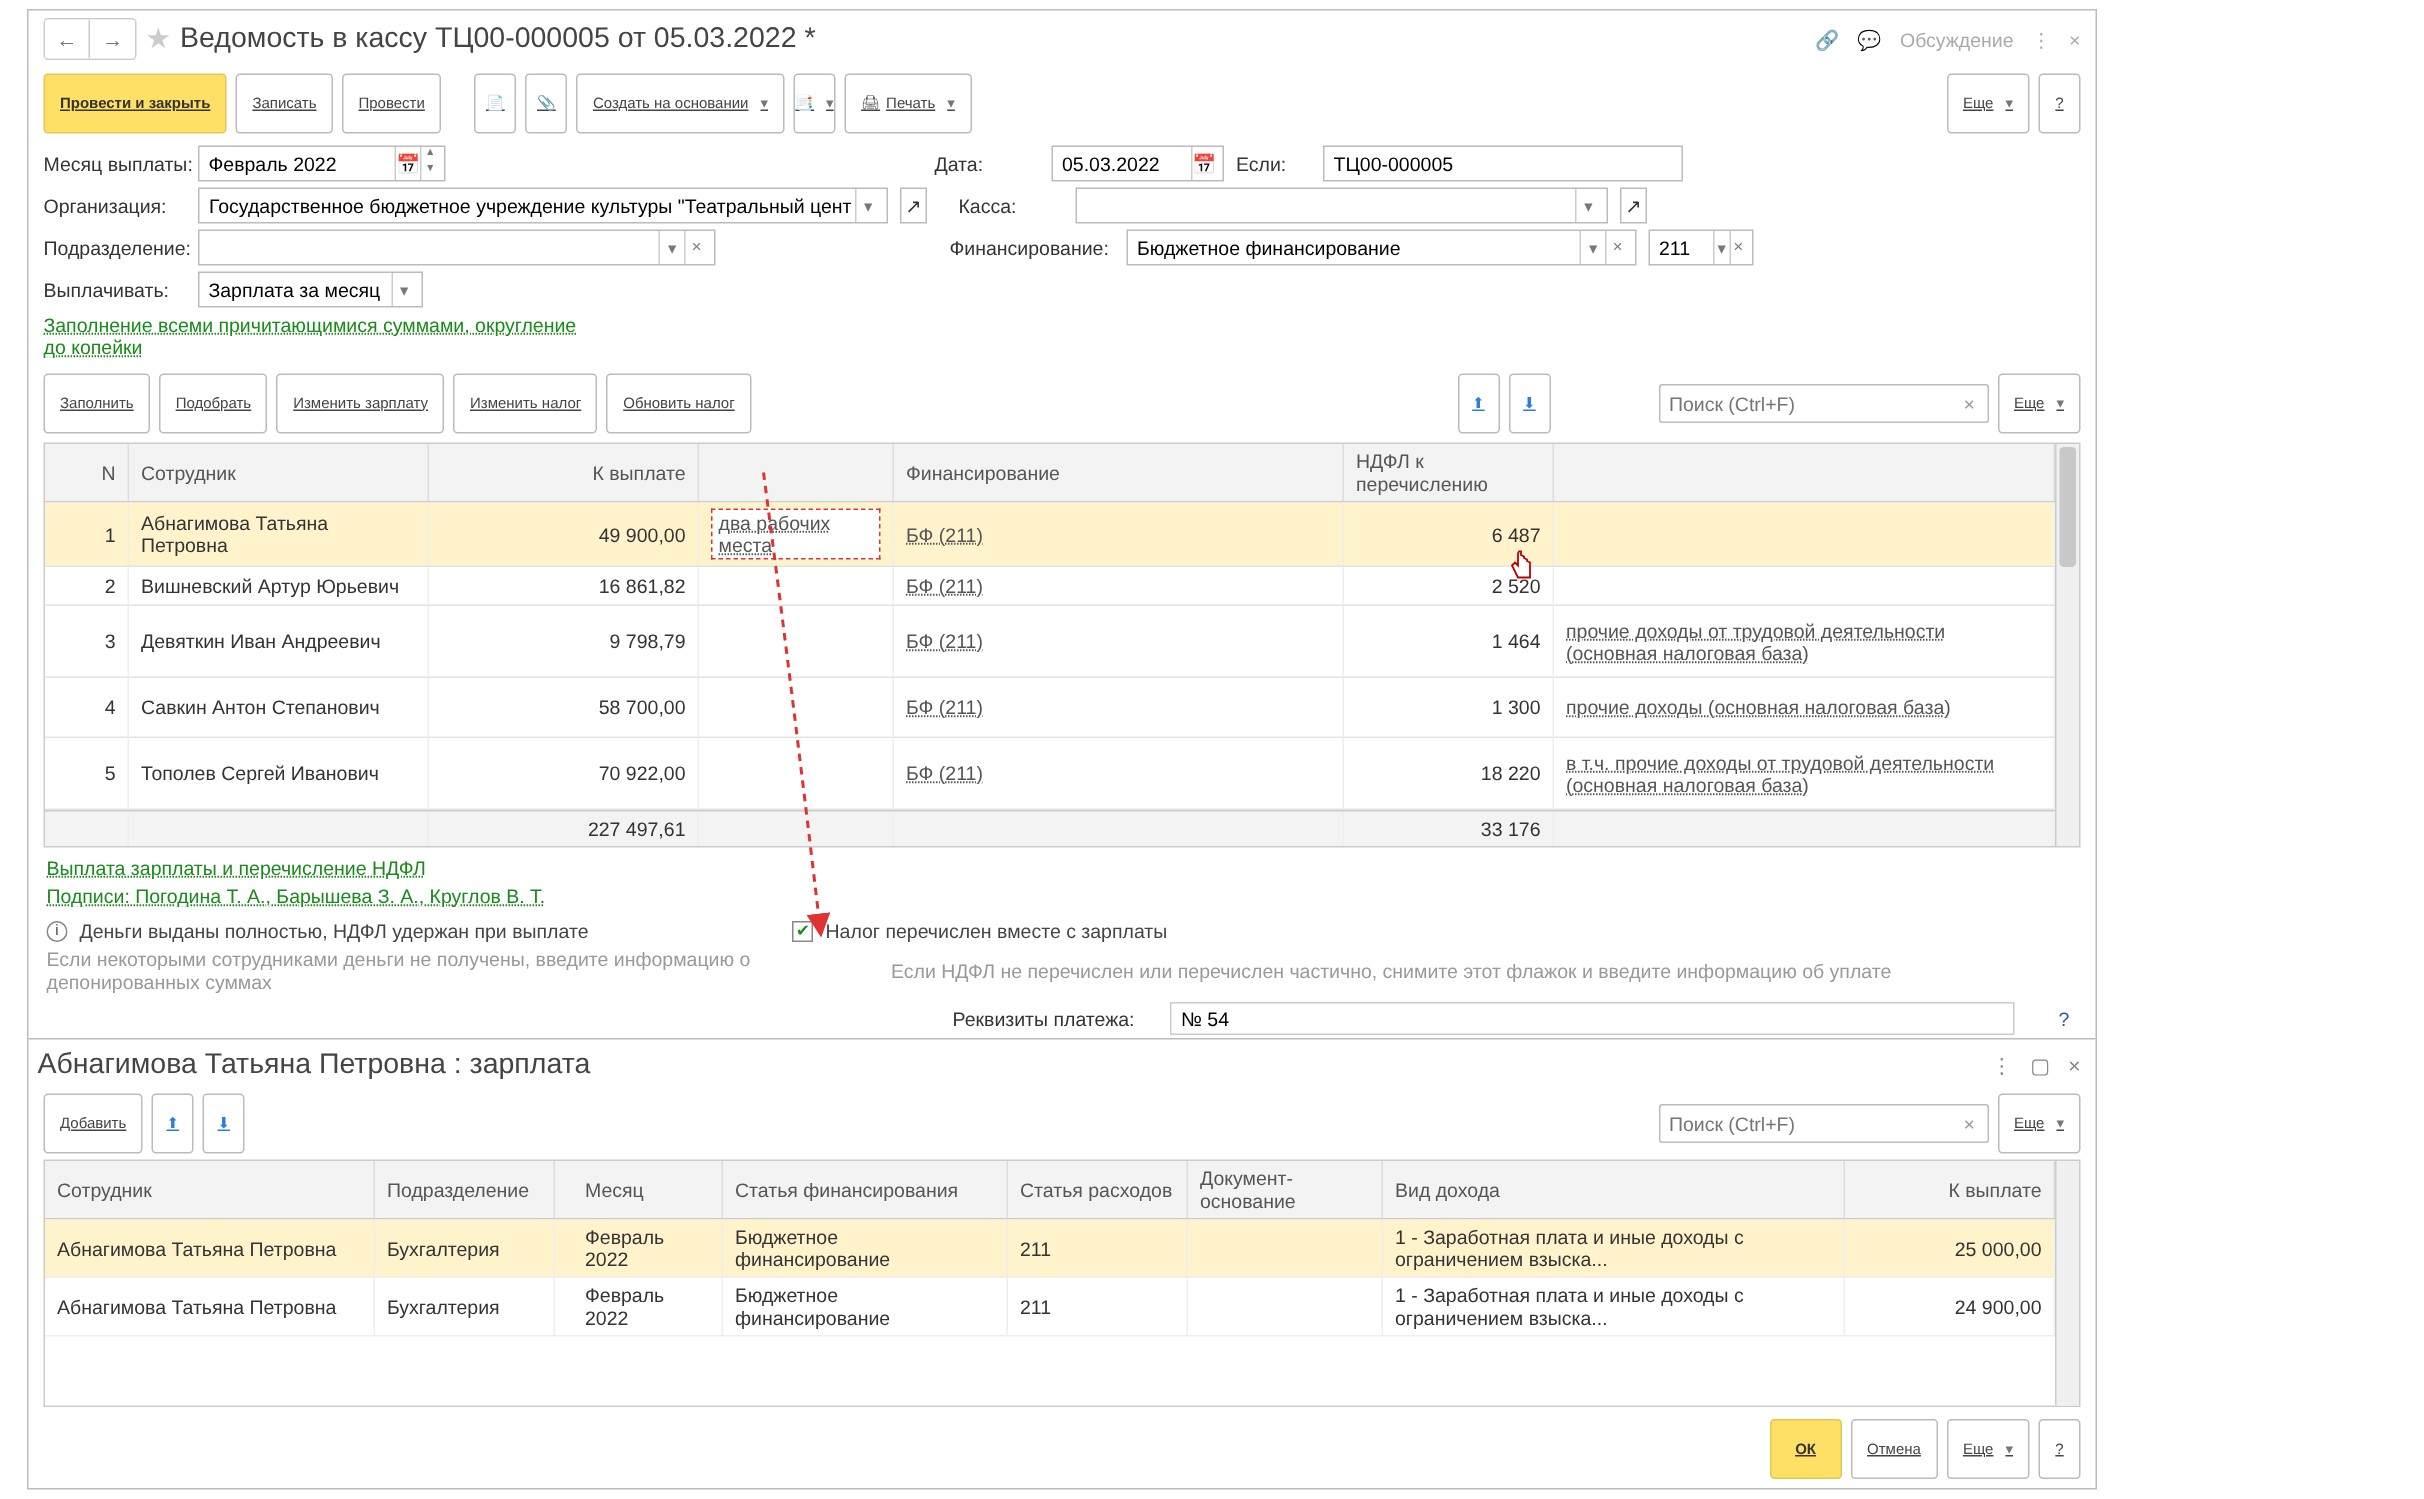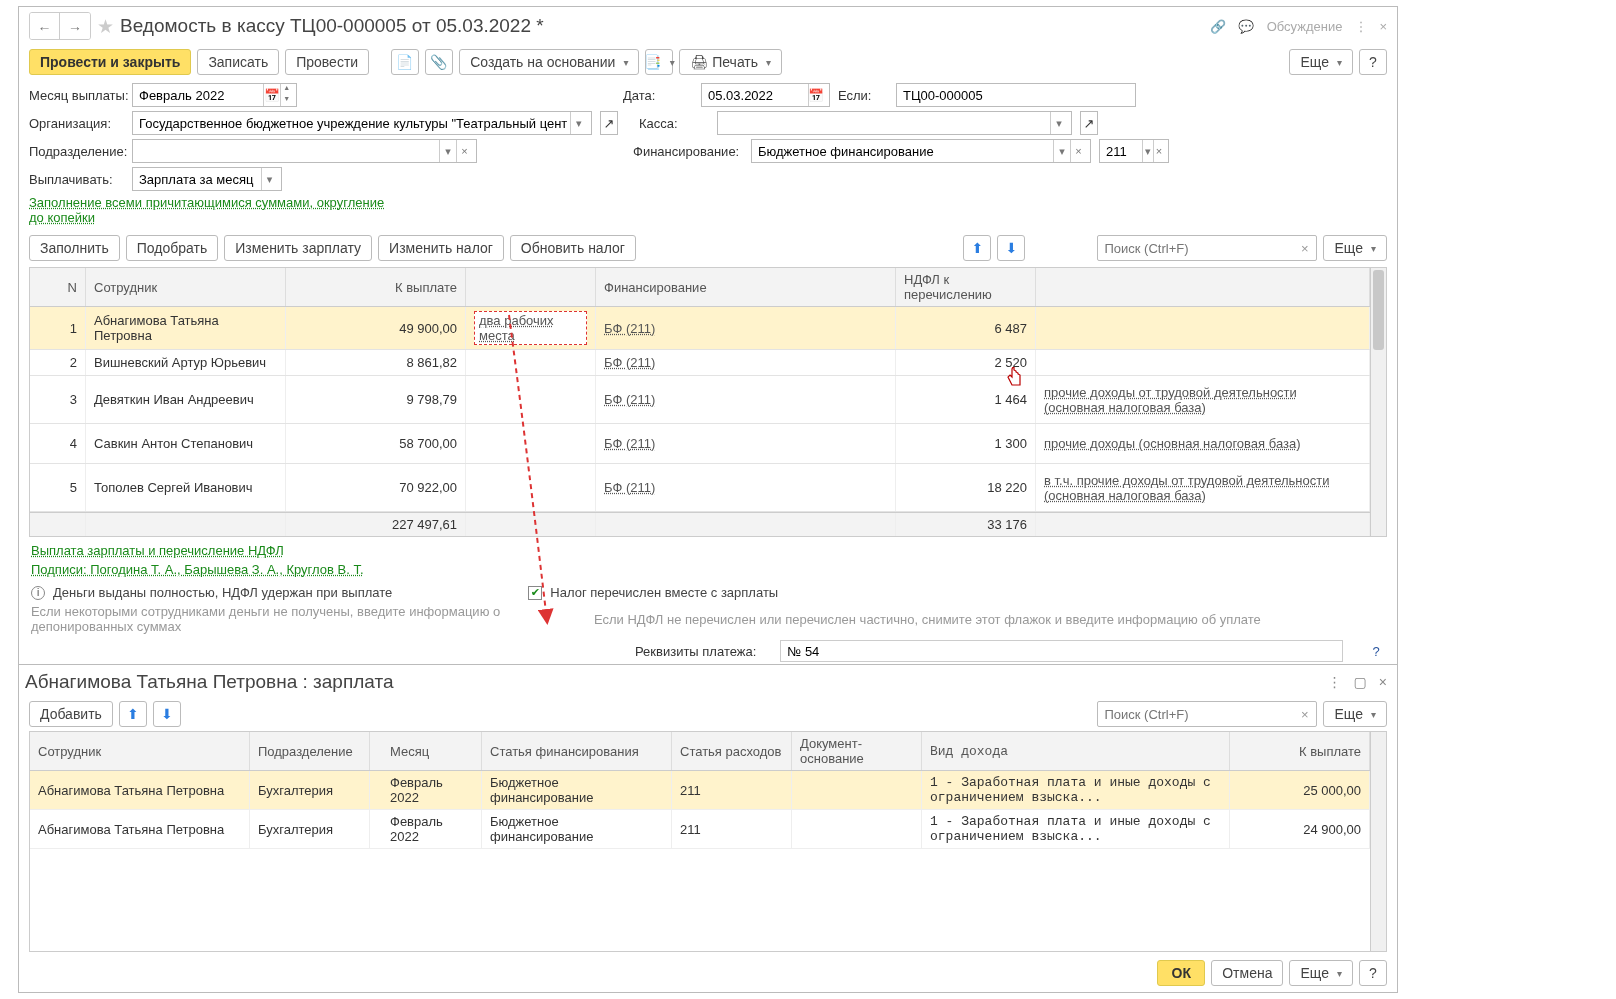--- a/index.html
+++ b/index.html
@@ -33,24 +33,24 @@
   .nav-group .nav-btn:last-child{border-right:none;}
   .star { font-size: 19px; color: #ccc; }
   .title { font-size: 19px; font-weight: normal; color:#444; }
   .header-right { margin-left: auto; display: flex; align-items: center; gap: 12px; color:#aaa; }
   .header-right span{cursor:default;}
   .toolbar {
     display: flex; align-items: center; gap: 6px; padding: 4px 10px;
     flex-wrap: wrap;
   }
   .btn {
-    height: 26px; border: 1px solid #bbb; background: #fff;
+    height: 40px; border: 1px solid #bbb; background: #fff;
     padding: 0 10px; border-radius: 3px;
     display: inline-flex; align-items: center; gap:4px;
-    font-size: 14px; color:#444; cursor:pointer;
+    font-size: 10px; color:#444; cursor:pointer;text-decoration:underline;
   }
   .btn-yellow { background: #ffe066; border-color: #e0c94e; font-weight: bold; color:#333;}
   .btn-small{width:28px; padding:0; justify-content:center;}
   .caret::after{content:"▾"; margin-left:4px; font-size:10px; color:#777;}
   .spacer{flex:1;}
   .form-area{padding:4px 10px 6px 10px;}
   .form-row{display:flex; align-items:center; gap:8px; margin-bottom:4px;}
   .lbl{white-space:nowrap; color:#333;}
   .ctrl{height:24px; border:1px solid #bbb; background:#fff; padding:0 4px; display:flex; align-items:center;}
   .ctrl-cal{width:20px; display:inline-flex; align-items:center; justify-content:center; border-left:1px solid #ccc; height:100%;}
@@ -98,21 +98,21 @@
 
   
   .sub-hr{border-top:1px solid #bbb; margin:0 0;}
   .sub-header{display:flex; align-items:center; padding:6px 10px 6px 6px; gap:8px;}
   .sub-header .t{font-size:19px; color:#444;}
   .sub-header .win-ctrls{margin-left:auto; display:flex; gap:12px; color:#888; font-size:14px;}
   .sub-bottombar{display:flex; gap:6px; padding:6px 10px; align-items:flex-start;}
 
   .cursor-hand{position:absolute; width:20px; height:22px; pointer-events:none;}
 
-  .c-sot{width:220px;} .c-dep{width:120px;} .c-mon{width:100px;margin-left:12px;} .c-stat{width:190px;} .c-rash{width:120px;} .c-doc{width:130px;} .c-kind{flex:1;font-family:Liberation Mono, monospace;} .c-amt{width:140px; justify-content:flex-end;}
+  .c-sot{width:220px;} .c-dep{width:120px;} .c-mon{width:100px;margin-left:12px;} .c-stat{width:190px;} .c-rash{width:120px;} .c-doc{width:130px;} .c-kind{flex:1;} .c-amt{width:140px; justify-content:flex-end;}
   .trow2{display:flex; border-bottom:1px solid #eee; min-height:26px;}
 </style>
 </head>
 <body>
 
 <div class="window">
 
   <div class="header-bar">
     <div class="nav-group">
       <div class="nav-btn">←</div>
@@ -153,21 +153,21 @@
       <div class="ctrl" style="width:165px">
         <input class="plain" value="Февраль 2022" style="">
         <span class="ctrl-cal">📅</span>
         <span class="ctrl-split">
             <span>▲</span>
             <span>▼</span>
           </span>
       </div>
       <span style="width:310px"></span>
       <span class="lbl" style="width:70px">Дата:</span>
-      <div class="ctrl" style="width:129px">
+      <div class="ctrl" style="width:115px">
         <input class="plain" value="05.03.2022" style="">
           <span class="ctrl-cal">📅</span>
       </div>
       <span class="lbl" style="width:50px">Если:</span>
       <div class="ctrl" style="width:240px">
         <input class="plain" value="ТЦ00-000005" style="">
       </div>
     </div>
     <div class="form-row">
       <span class="lbl" style="width:95px">Организация:</span>
@@ -254,21 +254,21 @@
           </div>
       <div class="cell c-fin">
             <span class="link-d">БФ (211)</span>
           </div>
       <div class="cell c-tax">6 487</div>
       <div class="cell c-taxmeta"></div>
     </div>
     <div class="trow">
       <div class="cell c-n">2</div>
       <div class="cell c-emp">Вишневский Артур Юрьевич</div>
-      <div class="cell c-pay">8 861,82</div>
+      <div class="cell c-pay">16 861,82</div>
       <div class="cell c-paymeta"></div>
       <div class="cell c-fin">
             <span class="link-d">БФ (211)</span>
           </div>
       <div class="cell c-tax">2 520</div>
       <div class="cell c-taxmeta"></div>
     </div>
     <div class="trow" style="min-height:48px">
       <div class="cell c-n">3</div>
       <div class="cell c-emp">Девяткин Иван Андреевич</div>

